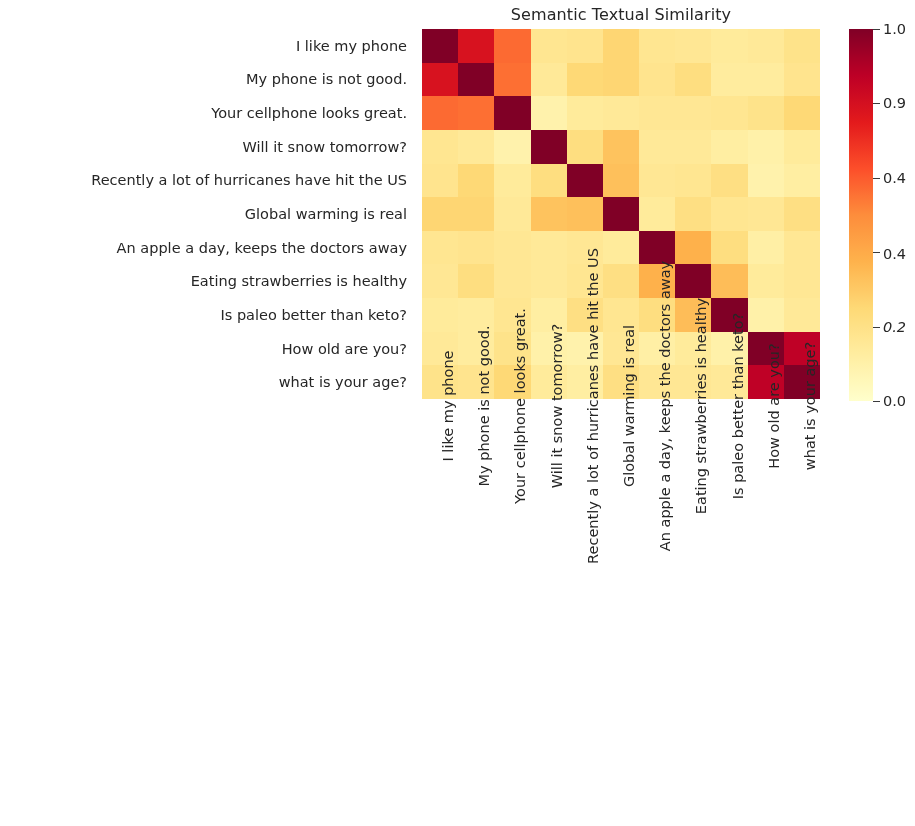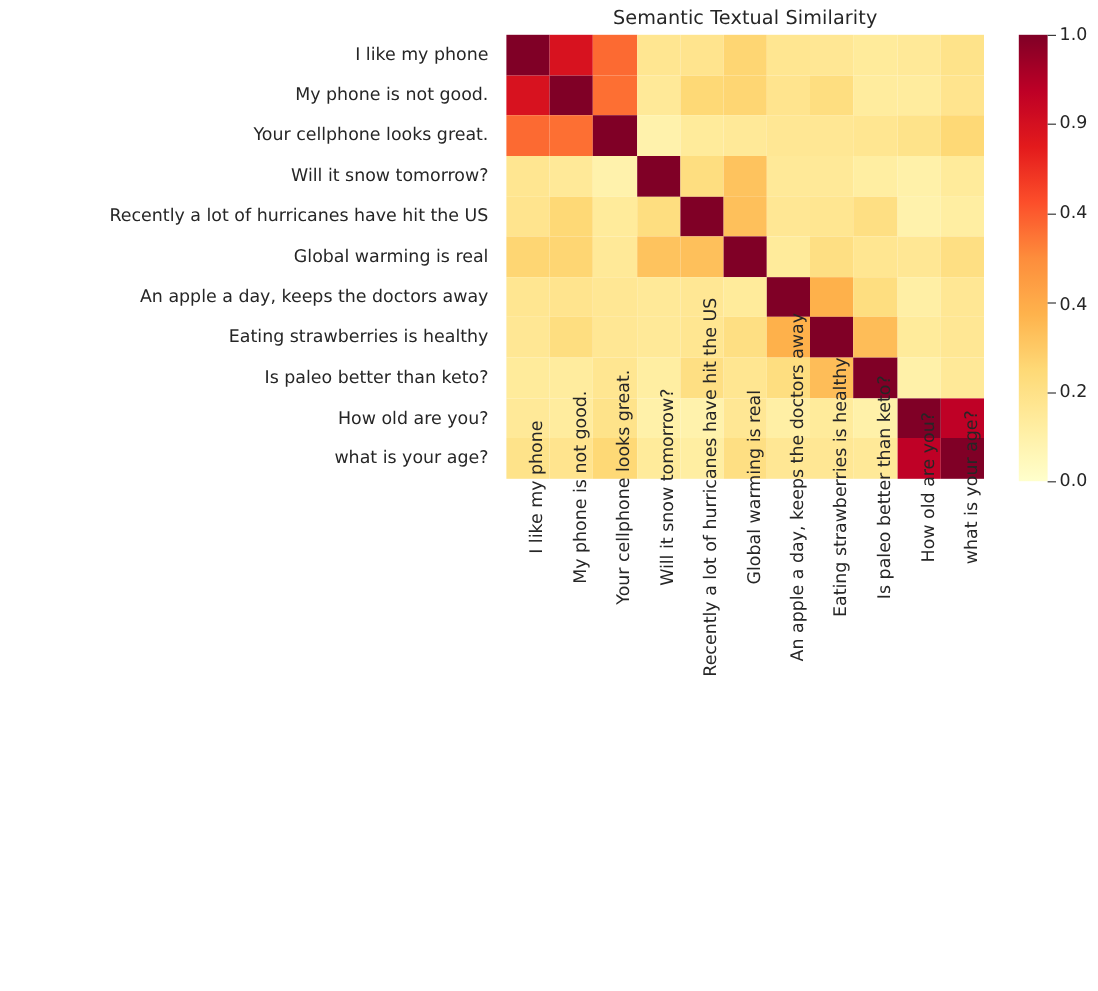--- a/index.html
+++ b/index.html
@@ -315,18 +315,18 @@
     <div id="colorbar-gradient" style="background: linear-gradient(to top, rgb(255, 255, 204) 0%, rgb(255, 251, 195) 2.5%, rgb(255, 248, 186) 5%, rgb(255, 244, 178) 7.5%, rgb(255, 241, 169) 10%, rgb(255, 237, 160) 12.5%, rgb(255, 233, 152) 15%, rgb(255, 229, 143) 17.5%, rgb(254, 225, 135) 20%, rgb(254, 221, 126) 22.5%, rgb(254, 217, 118) 25%, rgb(254, 209, 110) 27.5%, rgb(254, 201, 101) 30%, rgb(254, 194, 93) 32.5%, rgb(254, 186, 84) 35%, rgb(254, 178, 76) 37.5%, rgb(254, 171, 73) 40%, rgb(254, 163, 70) 42.5%, rgb(253, 156, 66) 45%, rgb(253, 148, 63) 47.5%, rgb(253, 141, 60) 50%, rgb(253, 128, 56) 52.5%, rgb(253, 116, 53) 55%, rgb(252, 103, 49) 57.5%, rgb(252, 91, 46) 60%, rgb(252, 78, 42) 62.5%, rgb(247, 68, 39) 65%, rgb(242, 57, 36) 67.5%, rgb(237, 47, 34) 70%, rgb(232, 36, 31) 72.5%, rgb(227, 26, 28) 75%, rgb(219, 21, 30) 77.5%, rgb(212, 16, 32) 80%, rgb(204, 10, 34) 82.5%, rgb(197, 5, 36) 85%, rgb(189, 0, 38) 87.5%, rgb(177, 0, 38) 90%, rgb(165, 0, 38) 92.5%, rgb(152, 0, 38) 95%, rgb(140, 0, 38) 97.5%, rgb(128, 0, 38) 100%);"></div>
   <div class="cbar-tick" style="top: 0px;"></div>
       <div class="cbar-ticklabel" style="top: 0px;">1.0</div>
       <div class="cbar-tick" style="top: 74.4px;"></div>
       <div class="cbar-ticklabel" style="top: 74.4px;">0.9</div>
       <div class="cbar-tick" style="top: 148.8px;"></div>
       <div class="cbar-ticklabel" style="top: 148.8px;">0.4</div>
       <div class="cbar-tick" style="top: 223.2px;"></div>
       <div class="cbar-ticklabel" style="top: 225px;">0.4</div>
       <div class="cbar-tick" style="top: 297.6px;"></div>
-      <div class="cbar-ticklabel" style="top: 297.6px;">0.2</div>
+      <div class="cbar-ticklabel" style="top: 297.6px; font-style: italic;">0.2</div>
       <div class="cbar-tick" style="top: 372px;"></div>
       <div class="cbar-ticklabel" style="top: 372px;">0.0</div>
     </div>
 
 </div>
 
 </body></html>

